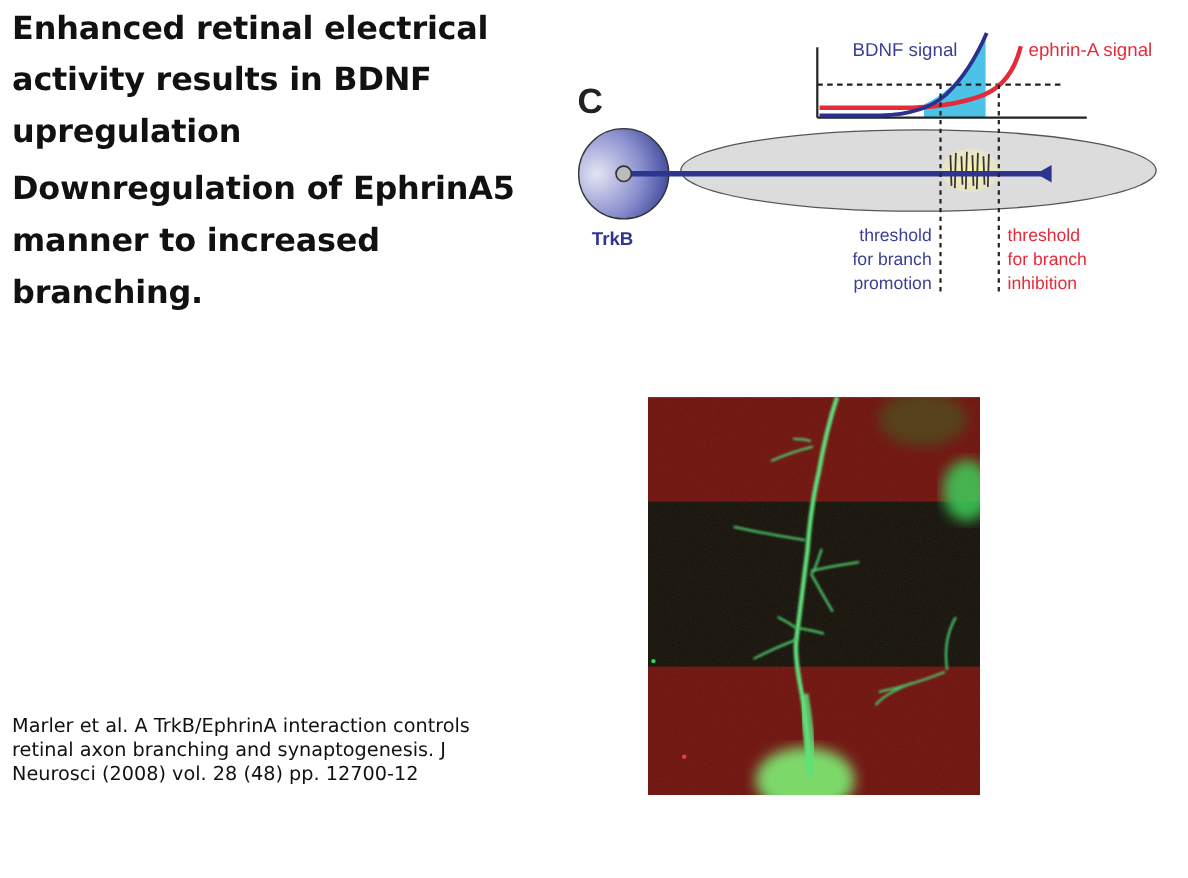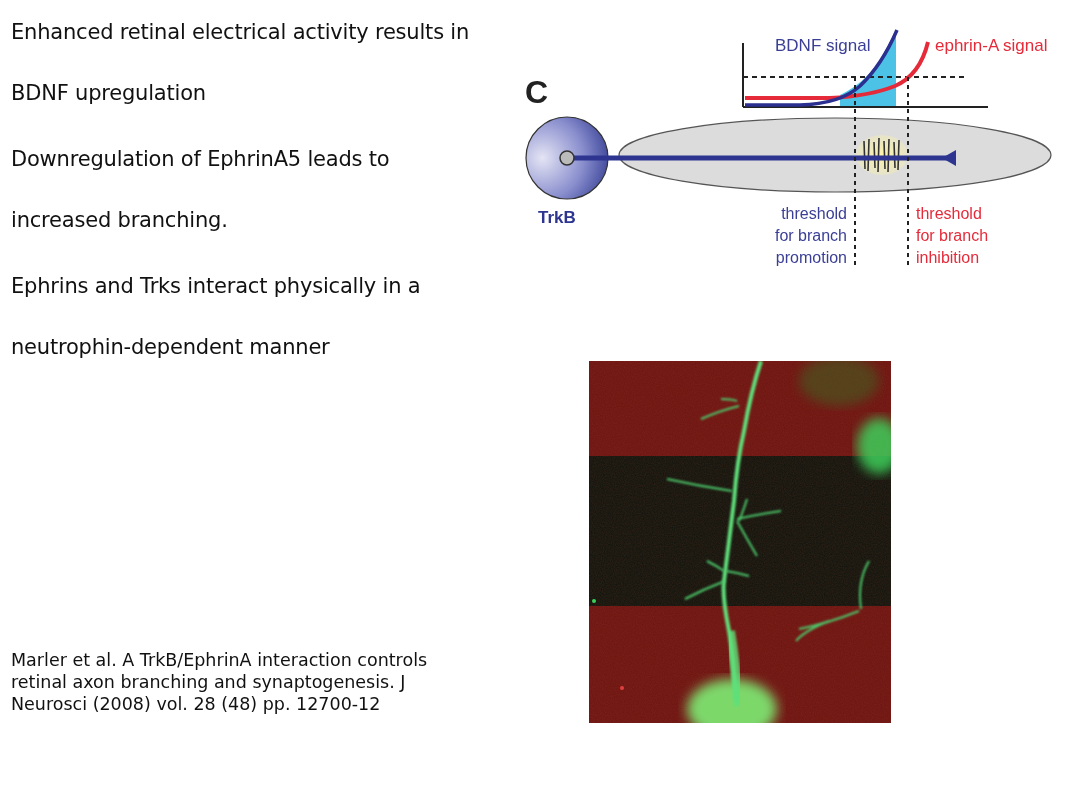--- a/index.html
+++ b/index.html
@@ -1,32 +1,31 @@
 <!DOCTYPE html>
 <html><head>
   <meta charset="utf-8">
   <style>
     html, body { margin:0; padding:0; background:#ffffff; }
     body { width:1080px; height:798px; position:relative; overflow:hidden;
       font-family: "DejaVu Sans", sans-serif; color:#111; }
     .bullets { position:absolute; left:11px; top:2px; width:470px; }
-    .bullet { font-size:21px; line-height:61px; margin:0 0 5px 0; letter-spacing:-0.2px; }
+    .bullet { font-size:29px; line-height:47px; margin:0 0 5px 0; letter-spacing:-0.2px;font-weight:bold; }
     .citation { position:absolute; left:11px; top:649px; width:430px;
       font-size:17.5px; line-height:22px; }
     .diagram { position:absolute; left:510px; top:20px; width:570px; height:260px; }
     .diagram text { font-family: "Liberation Sans", sans-serif; }
     .photo { position:absolute; left:589px; top:361px; width:302px; height:362px; overflow:hidden; }
   </style>
 </head>
 <body>
 
 <div class="bullets">
   <p class="bullet">Enhanced retinal electrical activity results in BDNF upregulation</p>
-  <p class="bullet">Downregulation of EphrinA5 leads to increased branching.</p>
-  <p class="bullet">Ephrins and Trks interact physically in a neutrophin-dependent manner</p>
+  <p class="bullet">Downregulation of EphrinA5 manner to increased branching.</p>
 </div>
 
 <div class="citation">Marler et al. A TrkB/EphrinA interaction controls retinal axon branching and synaptogenesis. J Neurosci (2008) vol. 28 (48) pp. 12700-12</div>
 
 <svg class="diagram" viewBox="0 0 570 260" width="570" height="260">
   <defs>
     <radialGradient id="cellgrad" cx="0.2" cy="0.5" r="0.9">
       <stop offset="0" stop-color="#e4e4f4"></stop>
       <stop offset="0.55" stop-color="#8a8fce"></stop>
       <stop offset="1" stop-color="#2f388f"></stop>

